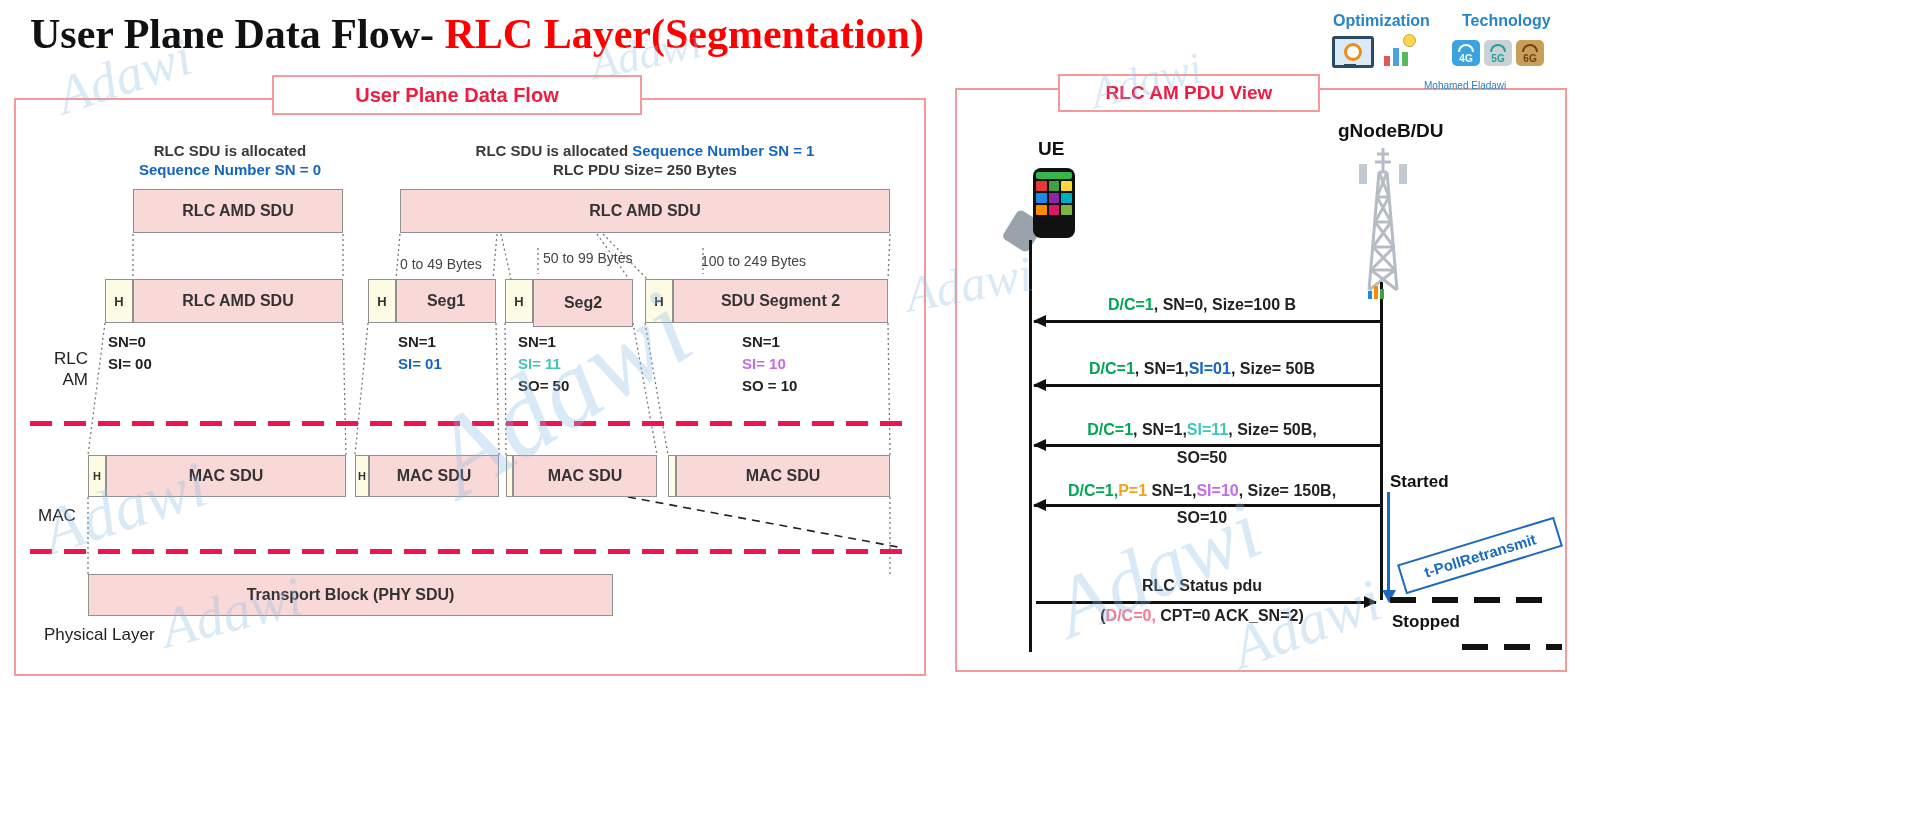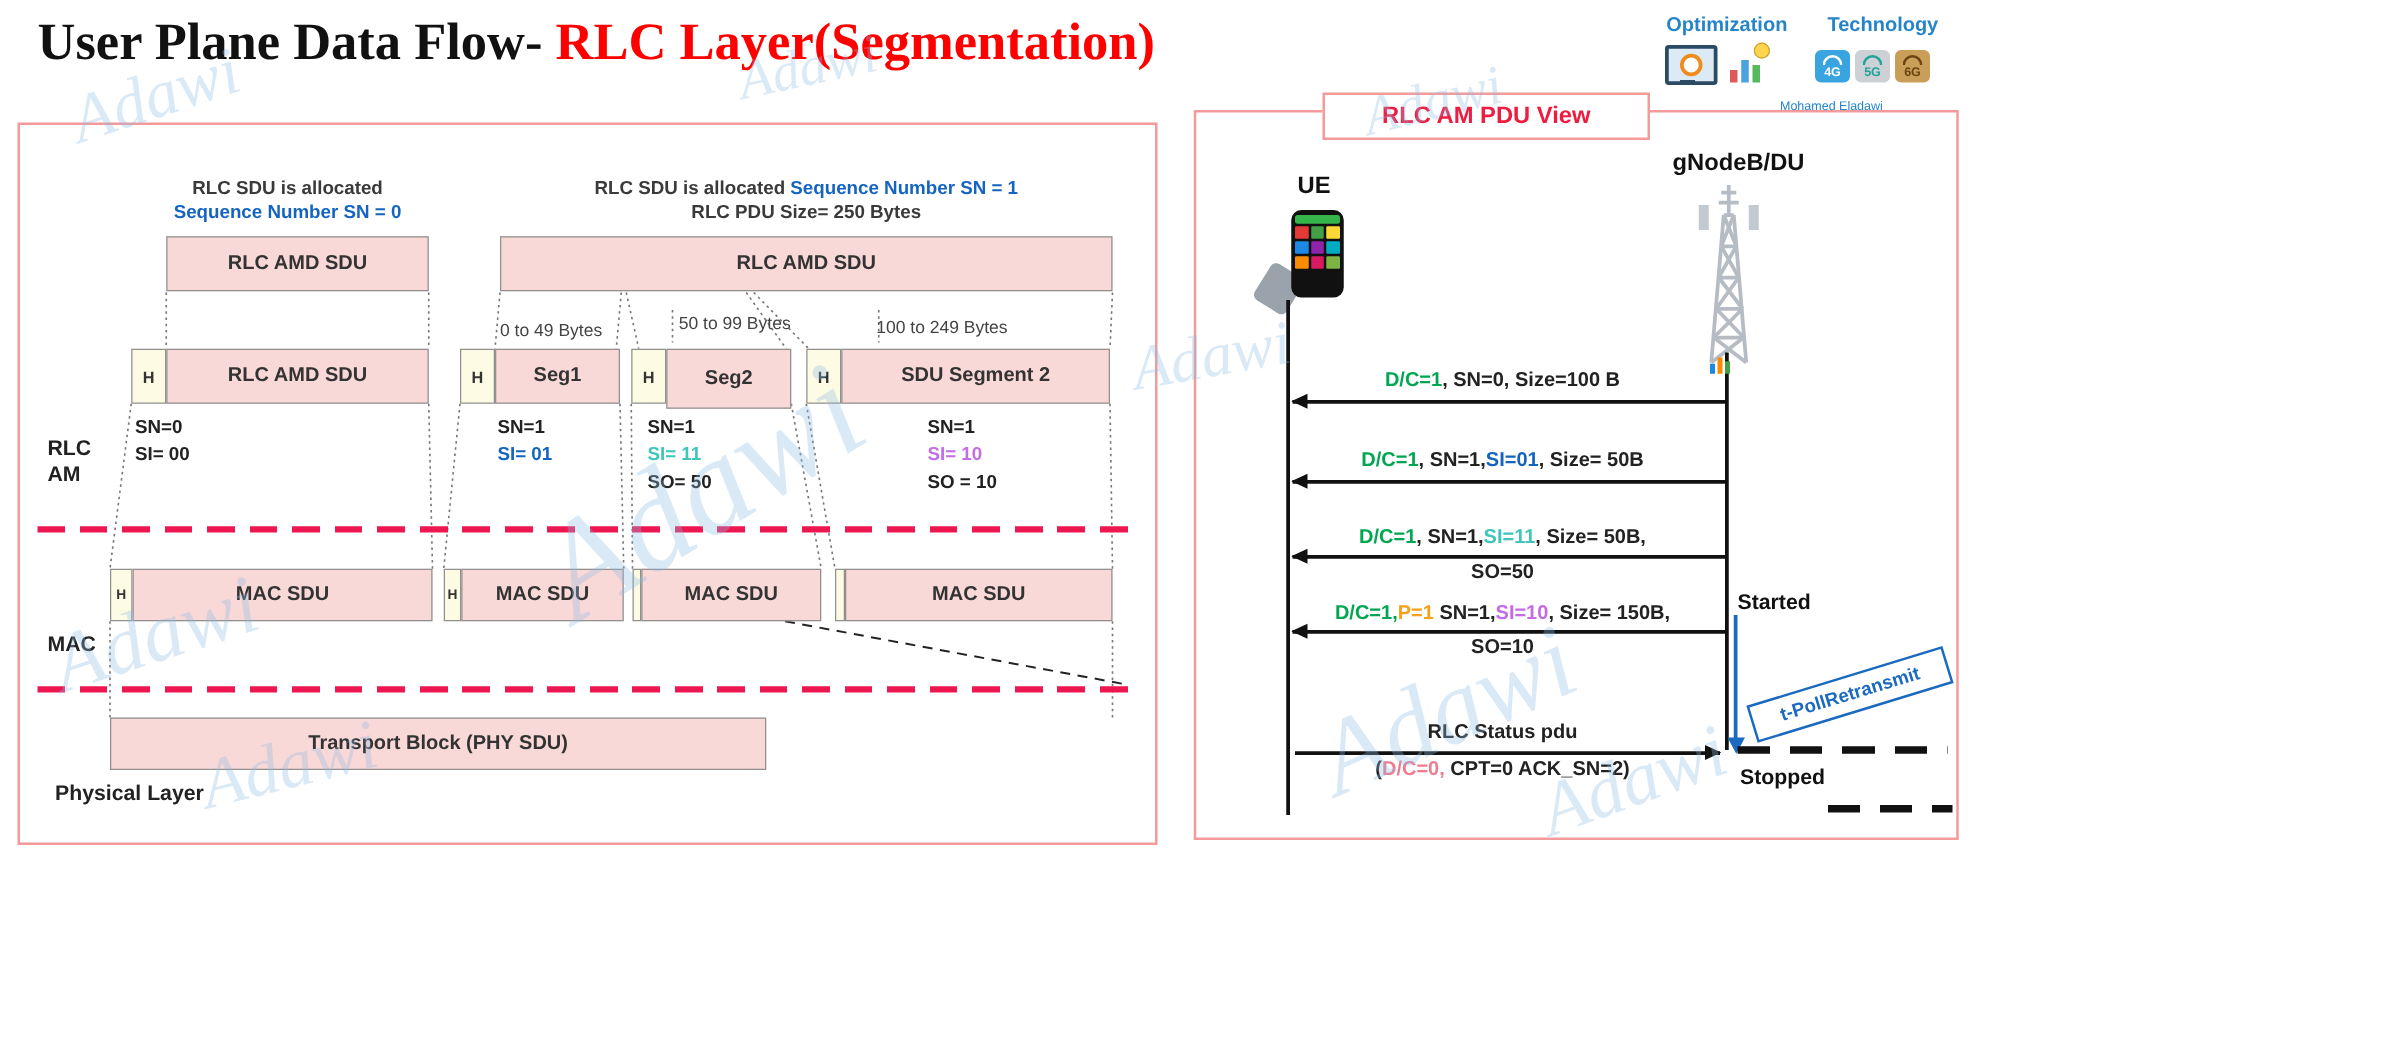--- a/index.html
+++ b/index.html
@@ -44,21 +44,21 @@
 
   
   .pinkbox{position:absolute;background:#f9d8d8;border:1px solid #909090;display:flex;align-items:center;
            justify-content:center;font-weight:bold;font-size:16px;color:#333;z-index:2;box-sizing:border-box;}
   .hbox{position:absolute;background:#fdfbe3;border:1px solid #909090;display:flex;align-items:center;
         justify-content:center;font-weight:bold;font-size:13px;color:#333;z-index:2;box-sizing:border-box;}
 
   .cap{position:absolute;text-align:center;font-weight:bold;font-size:15px;color:#3a3a3a;line-height:19px;z-index:2;}
   .range-lbl{position:absolute;font-size:14px;color:#444;z-index:2;white-space:nowrap;}
   .seglbl{position:absolute;font-weight:bold;font-size:15px;line-height:22px;color:#222;z-index:2;white-space:nowrap;}
-  .side-lbl{position:absolute;font-weight:bold;font-size:17px;color:#222;z-index:2;text-align:left;line-height:21px;}
+  .side-lbl{position:absolute;font-weight:normal;font-size:17px;color:#222;z-index:2;text-align:right;line-height:21px;}
 
   .c-blue{color:#1565c0;}
   .c-green{color:#00a651;}
   .c-teal{color:#3ec6b8;}
   .c-violet{color:#c36ce8;}
   .c-orange{color:#f5a21b;}
   .c-pink{color:#ef7c8e;}
 
   .dash-red{position:absolute;height:5px;z-index:2;
             background:repeating-linear-gradient(90deg,#ed1650 0 22px,transparent 22px 34px);}
@@ -135,20 +135,21 @@
     </div>
   <div class="badge badge-5g">
       <span>5G</span>
     </div>
   <div class="badge badge-6g">
       <span>6G</span>
     </div>
   <div class="author" style="left:1392px;top:80px;margin-left:32px;">Mohamed Eladawi</div>
 
   <div class="panel" style="left:14px;top:98px;width:908px;height:574px;"></div>
+  <div class="panel-header" style="left:272px;top:75px;width:366px;height:36px;font-size:20px;">User Plane Data Flow</div>
 
   <svg class="connectors" style="left:14px;top:98px;" width="908" height="574" viewBox="0 0 908 574">
     <g stroke="#777" stroke-width="1.3" stroke-dasharray="2 3">
       <line x1="119" y1="136" x2="119" y2="181"></line>
       <line x1="329" y1="136" x2="329" y2="181"></line>
       <line x1="386" y1="136" x2="382" y2="181"></line>
       <line x1="483" y1="136" x2="479" y2="181"></line>
       <line x1="487" y1="136" x2="497" y2="181"></line>
       <line x1="583" y1="136" x2="615" y2="181"></line>
       <line x1="589" y1="136" x2="633" y2="181"></line>

